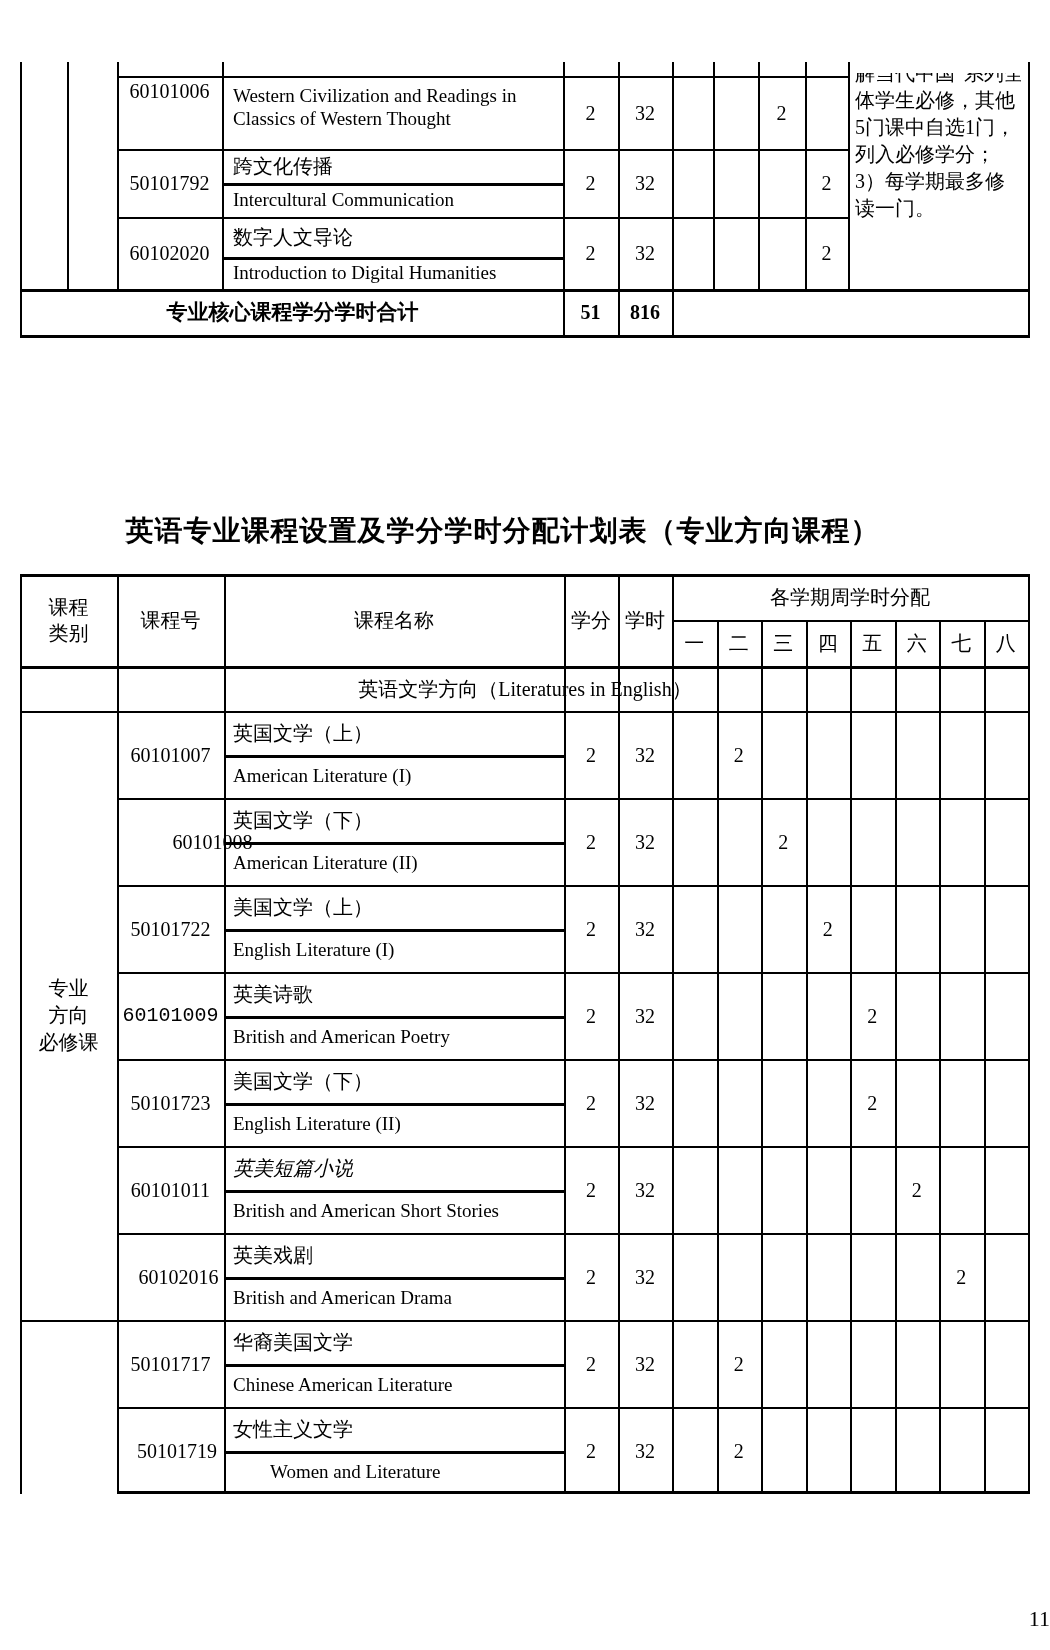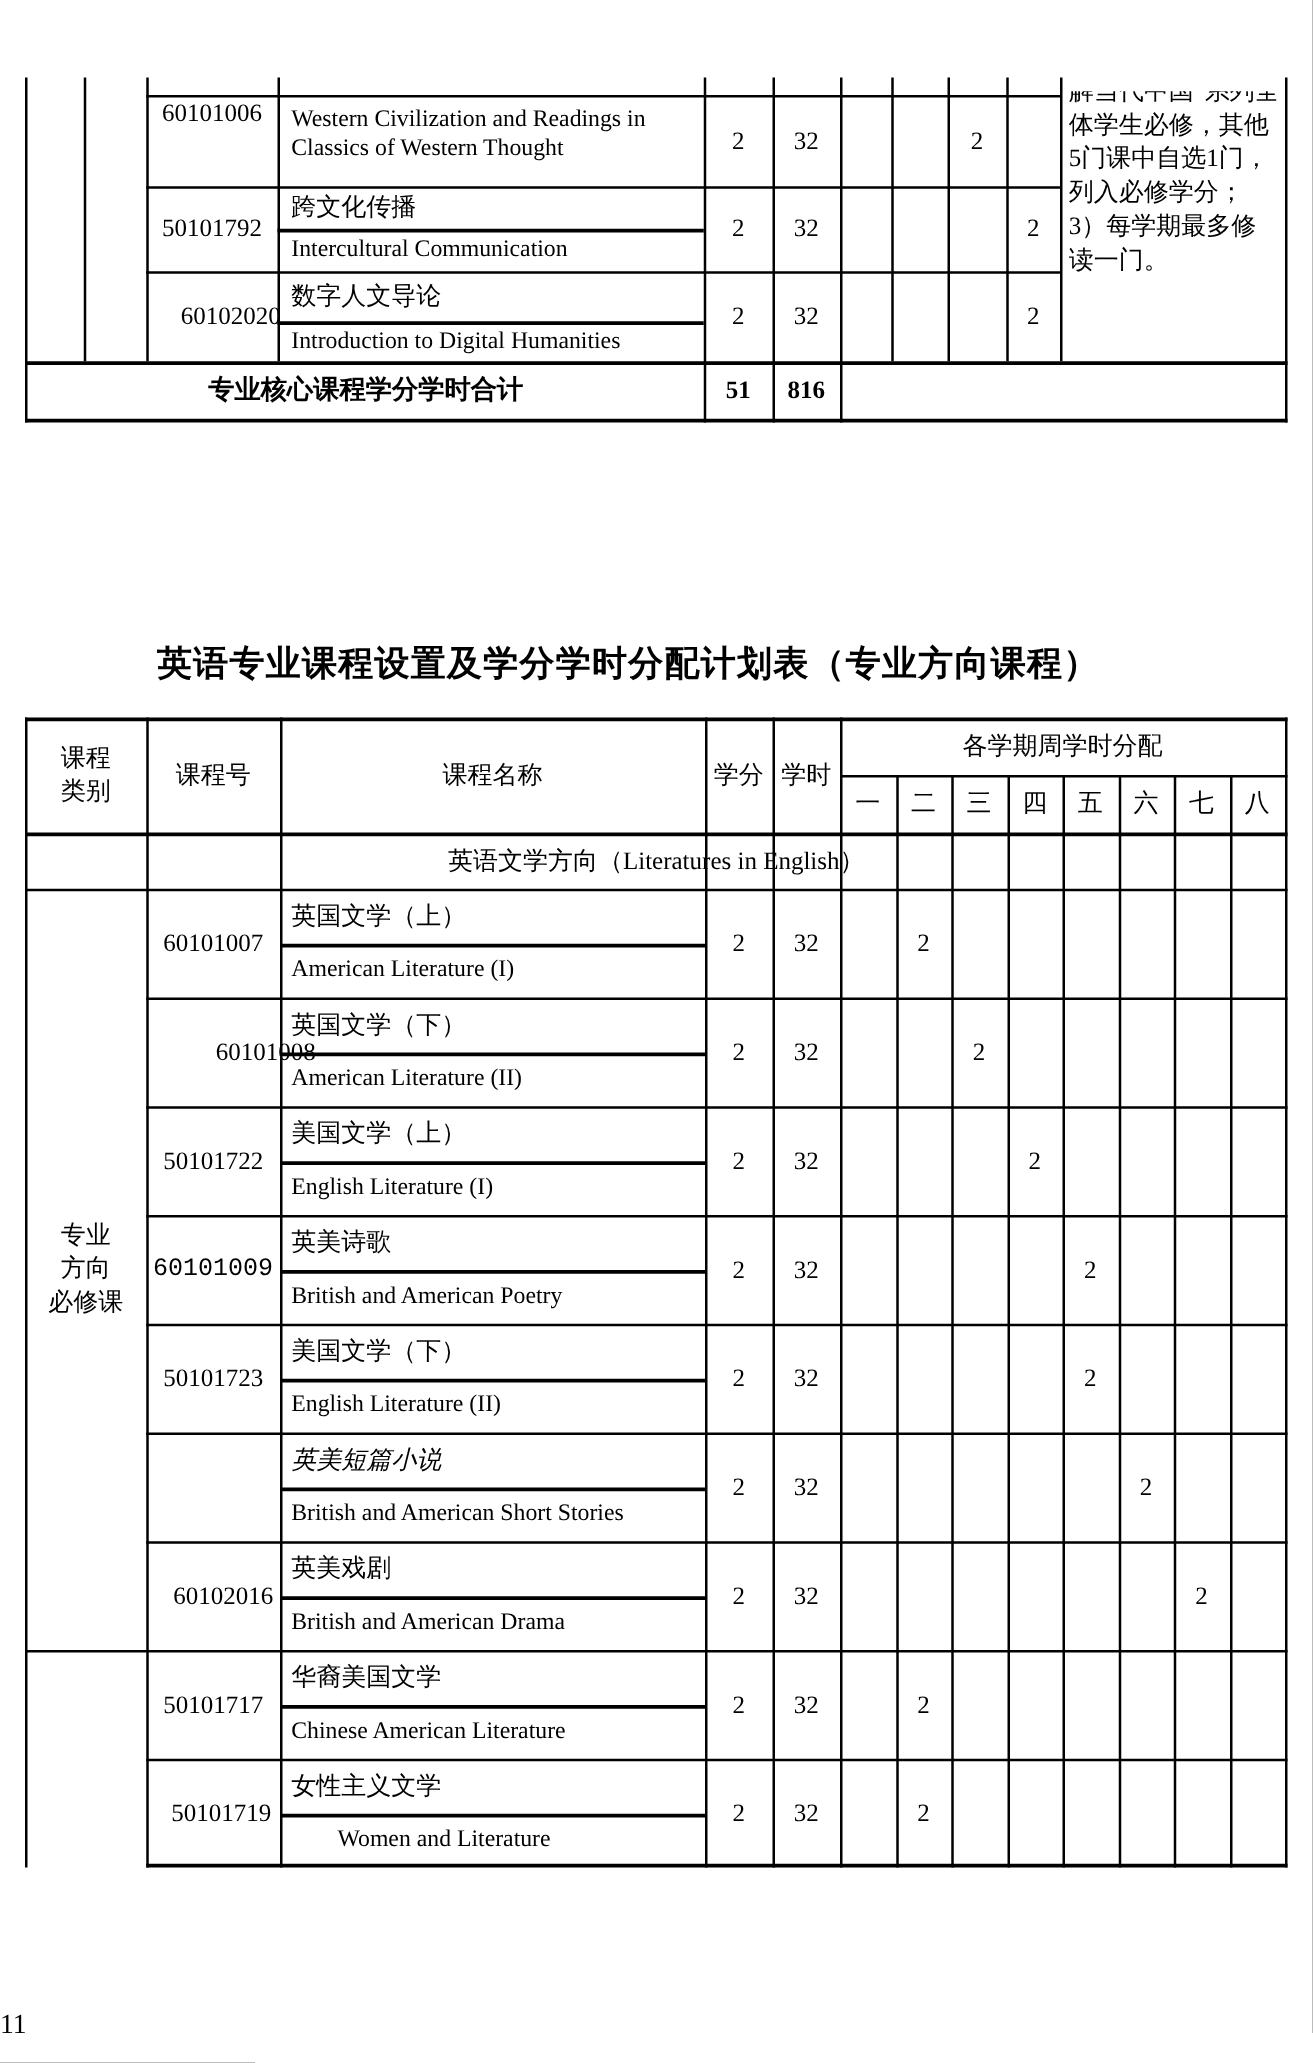--- a/index.html
+++ b/index.html
@@ -13,21 +13,21 @@
   .cell.topalign{align-items:flex-start;}
   .en{font-size:19px;}
   .bold{font-weight:bold;}
   .heiti{font-family:"Liberation Sans","DejaVu Sans",sans-serif;}
   #doc-title{position:absolute;left:0;width:1005px;top:512px;text-align:center;
              font-size:28px;font-weight:bold;letter-spacing:1px;
              font-family:"Liberation Sans","DejaVu Sans",sans-serif;}
   #notes-cell{position:absolute;overflow:hidden;font-size:20px;line-height:27px;
               padding:0 3px;box-sizing:border-box;}
   .notes-line{white-space:nowrap;overflow:hidden;}
-  #page-number{position:absolute;left:0;width:1050px;top:1606px;text-align:left;font-size:22px;}
+  #page-number{position:absolute;left:0;width:1050px;top:1606px;text-align:right;font-size:22px;}
   .hdr2{display:flex;flex-direction:column;align-items:center;justify-content:center;
         font-size:20px;line-height:26px;}
 </style>
 </head>
 <body>
 
 <div id="page">
 
   <div class="abs" id="top-table" style="left:20px;top:62px;width:1010px;height:276px;">
 
@@ -37,21 +37,21 @@
     <div class="cell" style="left:598px;top:14px;width:54px;height:73px;">32</div>
     <div class="cell" style="left:738px;top:14px;width:47px;height:73px;">2</div>
 
     <div class="cell" style="left:97px;top:87px;width:105px;height:68px;">50101792</div>
     <div class="cell left" style="left:204px;top:87px;width:337px;height:34px;">跨文化传播</div>
     <div class="cell left en" style="left:204px;top:121px;width:337px;height:34px;">Intercultural Communication</div>
     <div class="cell" style="left:543px;top:87px;width:55px;height:68px;">2</div>
     <div class="cell" style="left:598px;top:87px;width:54px;height:68px;">32</div>
     <div class="cell" style="left:785px;top:87px;width:43px;height:68px;">2</div>
 
-    <div class="cell" style="left:97px;top:155px;width:105px;height:72px;padding-left:15px;">60102020</div>
+    <div class="cell" style="left:97px;top:155px;width:105px;height:72px;">60102020</div>
     <div class="cell left" style="left:204px;top:155px;width:337px;height:40px;">数字人文导论</div>
     <div class="cell left en" style="left:204px;top:195px;width:337px;height:32px;">Introduction to Digital Humanities</div>
     <div class="cell" style="left:543px;top:155px;width:55px;height:72px;">2</div>
     <div class="cell" style="left:598px;top:155px;width:54px;height:72px;">32</div>
     <div class="cell" style="left:785px;top:155px;width:43px;height:72px;">2</div>
 
     <div id="notes-cell" style="left:832px;top:11px;width:172px;height:216px;">
         <div class="notes-line" style="margin-top: -13px;">解当代中国”系列全</div>
         <div class="notes-line">体学生必修，其他</div>
         <div class="notes-line">5门课中自选1门，</div>
@@ -155,20 +155,21 @@
     <div class="abs" style="left: 0px; width: 1010px; height: 87px; top: 485px;">
       <div class="cell" style="left:97px;top:0;width:107px;height:87px;">50101723</div>
       <div class="cell left" style="left:204px;top:0;width:340px;height:44px;">美国文学（下）</div>
       <div class="cell left en" style="left:204px;top:44px;width:340px;height:43px;">English Literature (II)</div>
       <div class="cell" style="left:544px;top:0;width:54px;height:87px;">2</div>
       <div class="cell" style="left:598px;top:0;width:54px;height:87px;">32</div>
       <div class="cell" style="top: 0px; width: 44.5px; height: 87px; left: 830px;">2</div>
     </div>
 
     <div class="abs" style="left: 0px; width: 1010px; height: 87px; top: 572px;">
+      <div class="cell" style="left:97px;top:0;width:107px;height:87px;">60101011</div>
       <div class="cell left" style="left:204px;top:0;width:364px;height:44px;font-style:italic;">英美短篇小说</div>
       <div class="cell left en" style="left:204px;top:44px;width:340px;height:43px;">British and American Short Stories</div>
       <div class="cell" style="left:544px;top:0;width:54px;height:87px;">2</div>
       <div class="cell" style="left:598px;top:0;width:54px;height:87px;">32</div>
       <div class="cell" style="top: 0px; width: 44.5px; height: 87px; left: 874.5px;">2</div>
     </div>
 
     <div class="abs" style="left: 0px; width: 1010px; height: 87px; top: 659px;">
       <div class="cell" style="left:97px;top:0;width:123px;height:87px;">60102016</div>
       <div class="cell left" style="left:204px;top:0;width:340px;height:44px;">英美戏剧</div>

